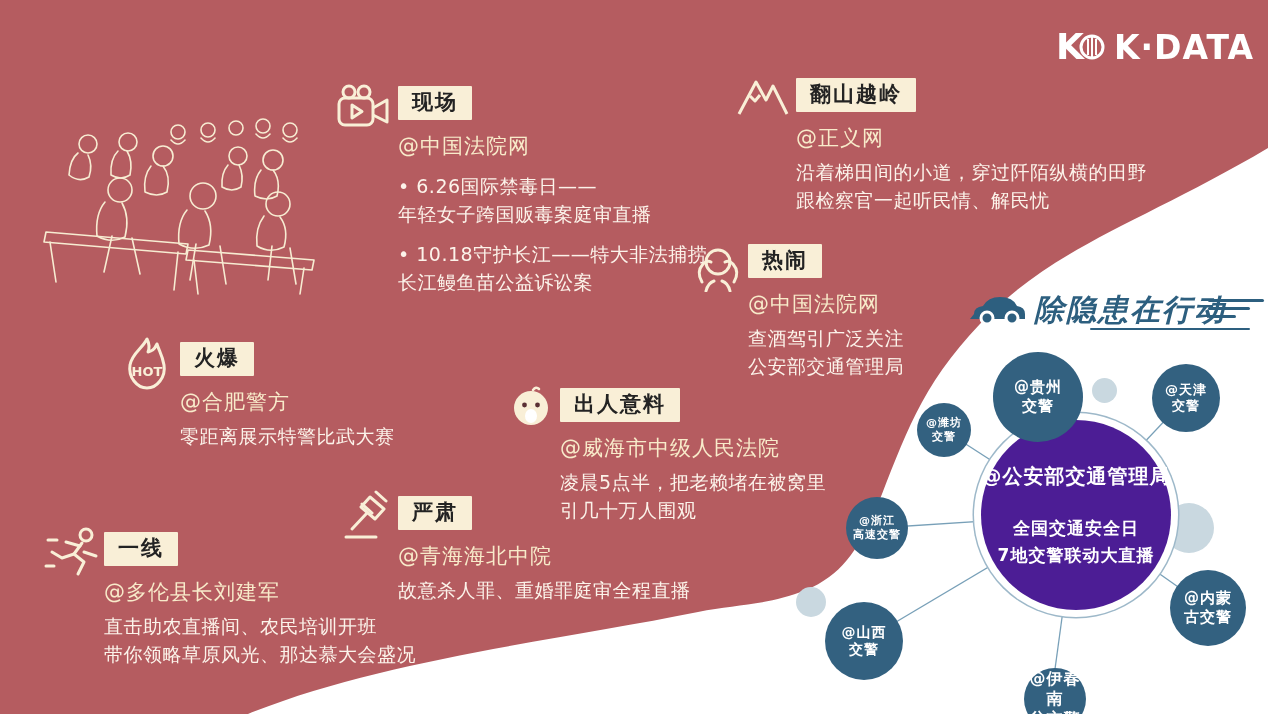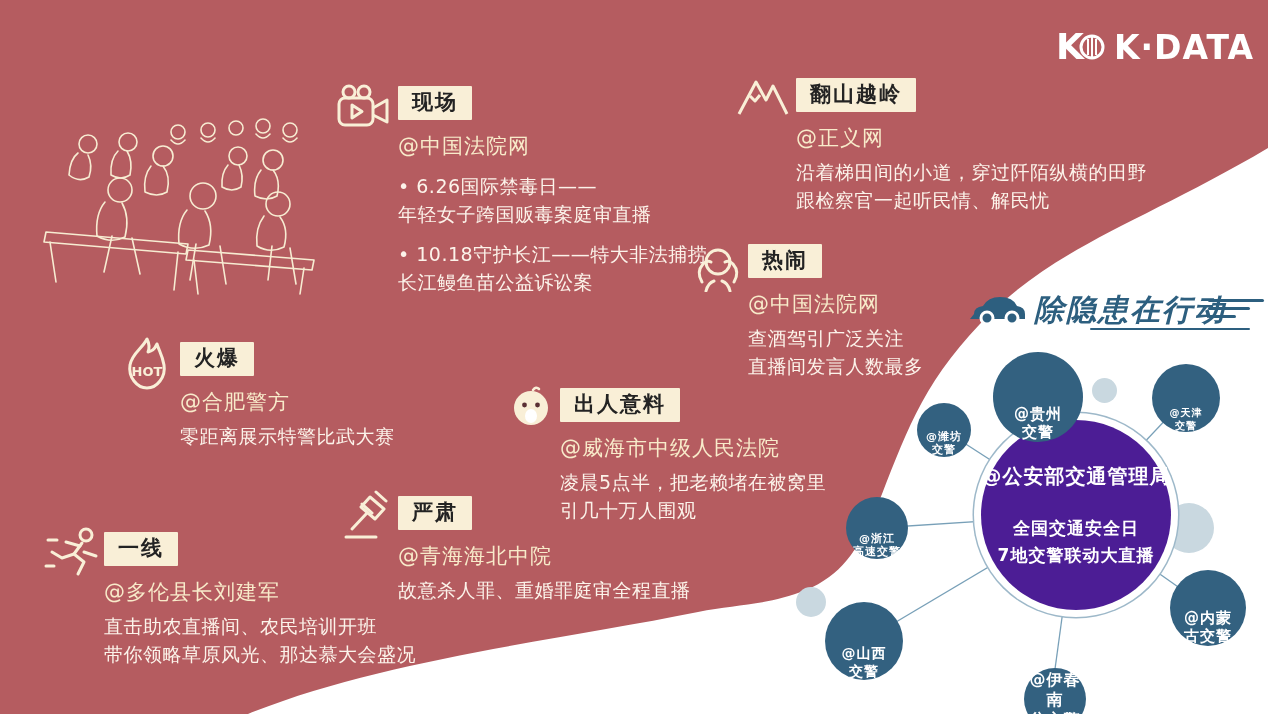--- a/index.html
+++ b/index.html
@@ -20,21 +20,21 @@
   .handle{color:#f8ebca;font-weight:400;font-size:21px;margin-top:12px;letter-spacing:1px;}
   .body-line{color:#fcf3ea;font-size:19px;line-height:1.45;letter-spacing:0.5px;}
   .body-block{margin-top:7px;}
   .bullet{margin-top:13px;}
   .bullet-line::before{content:"• ";color:#fcf3ea;}
   .indent{}
 
   
   .node{
     position:absolute;z-index:4;border-radius:50%;background:#336180;color:#ffffff;
-    display:flex;flex-direction:column;align-items:center;justify-content:flex-end;
+    display:flex;flex-direction:column;align-items:center;justify-content:center;
     text-align:center;font-weight:700;line-height:1.25;letter-spacing:1px;
   }
   .gray-dot{position:absolute;z-index:2;border-radius:50%;background:#c9d8e0;}
   .center-circle{
     position:absolute;z-index:4;border-radius:50%;background:#4c1d95;color:#fff;
     display:flex;flex-direction:column;align-items:center;justify-content:center;text-align:center;
     box-shadow:0 0 0 7px #ffffff,0 0 0 8.5px #9db8c9;
   }
   .center-handle{font-size:20px;font-weight:800;letter-spacing:1px;}
   .center-line{font-size:17px;font-weight:600;margin-top:4px;letter-spacing:1px;}
@@ -135,21 +135,21 @@
     <circle cx="26" cy="24" r="12"></circle>
     <path d="M10 44 q-6 -10 1 -18 q4 -4 8 -2"></path>
     <path d="M42 44 q6 -10 -1 -18 q-4 -4 -8 -2"></path>
     <path d="M14 53 q2 -8 8 -10 M38 53 q-2 -8 -8 -10"></path>
   </svg>
   <div class="section" style="left:748px;top:244px">
     <span class="badge">热闹</span>
     <span class="handle">@中国法院网</span>
     <div class="body-block">
       <div class="body-line">查酒驾引广泛关注</div>
-      <div class="body-line">直播间发言人数最多</div>
+      <div class="body-line">公安部交通管理局</div>
     </div>
   </div>
 
   <svg class="abs" style="left:120px;top:336px;z-index:3" width="54" height="58" viewBox="0 0 54 58">
     <path d="M27 3 C22 13 12 17 10 29 c-2 12 7 23 17 23 s19 -11 17 -23 C42 18 39 15 37 8 c-3 6 -5 7 -9 8 C30 11 29 7 27 3 Z" fill="none" stroke="#f9efd7" stroke-width="3" stroke-linejoin="round"></path>
     <text x="27" y="40" text-anchor="middle" font-size="13" font-weight="bold" fill="#f9efd7" font-family="DejaVu Sans, sans-serif">HOT</text>
   </svg>
   <div class="section" style="left:180px;top:342px">
     <span class="badge">火爆</span>
     <span class="handle">@合肥警方</span>
@@ -241,21 +241,21 @@
   <div class="center-circle" style="left:981px;top:420px;width:190px;height:190px">
     <div class="center-handle">@公安部交通管理局</div>
     <div class="center-line" style="margin-top:27px">全国交通安全日</div>
     <div class="center-line">7地交警联动大直播</div>
   </div>
 
   <div class="node" style="left:993px;top:352px;width:90px;height:90px;font-size:15px">
     <span>@贵州</span>
     <span>交警</span>
   </div>
-  <div class="node" style="left:1152px;top:364px;width:68px;height:68px;font-size:10px">
+  <div class="node" style="left:1152px;top:364px;width:68px;height:68px;font-size:13px">
     <span>@天津</span>
     <span>交警</span>
   </div>
   <div class="node" style="left:917px;top:403px;width:54px;height:54px;font-size:11px">
     <span>@潍坊</span>
     <span>交警</span>
   </div>
   <div class="node" style="left:846px;top:497px;width:62px;height:62px;font-size:11px">
     <span>@浙江</span>
     <span>高速交警</span>

